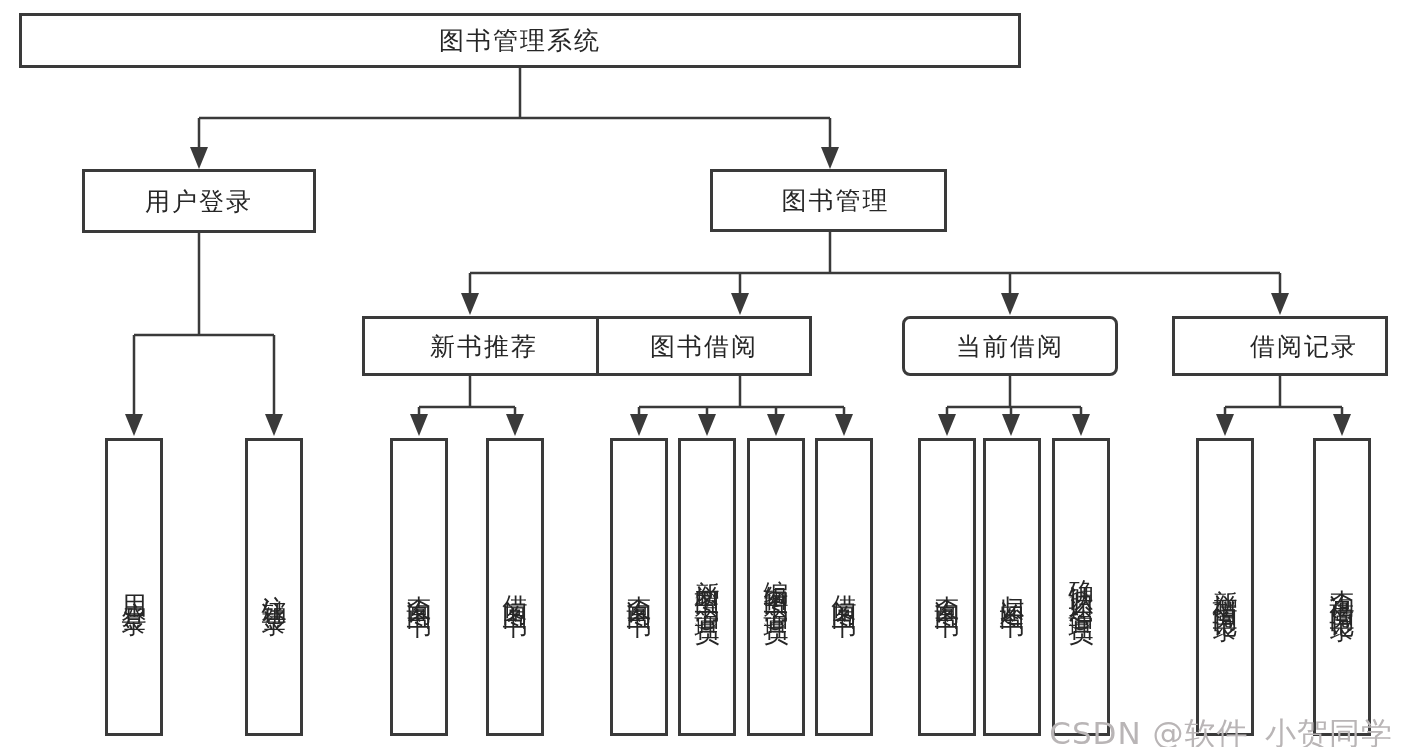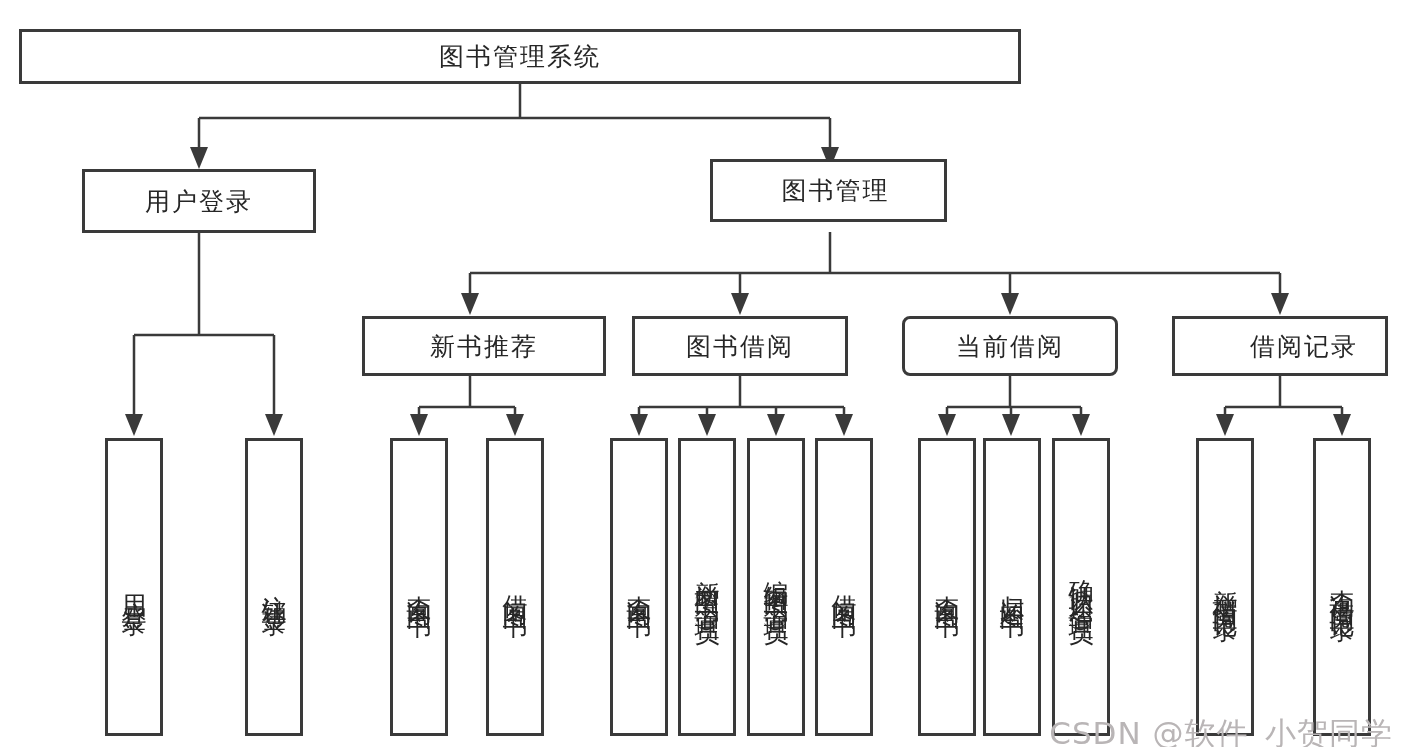--- a/index.html
+++ b/index.html
@@ -24,27 +24,27 @@
     white-space:nowrap;
   }
   .v{
     writing-mode:vertical-rl;
     text-orientation:mixed;
     letter-spacing:6px;
     font-size:25px;
     line-height:1;
   }
   
-  #n-root{left:19px;top:13px;width:1002px;height:55px;margin-top:16px;}
+  #n-root{left:19px;top:13px;width:1002px;height:55px;}
   
   #n-l2a{left:82px;top:169px;width:234px;height:64px;}
-  #n-l2b{left:710px;top:159px;width:237px;height:63px;padding-left:14px;}
+  #n-l2b{left:710px;top:169px;width:237px;height:63px;padding-left:14px;}
   
   #n-l3a{left:362px;top:316px;width:244px;height:60px;}
-  #n-l3b{left:632px;top:316px;width:216px;height:60px;}
+  #n-l3b{left:596px;top:316px;width:216px;height:60px;}
   #n-l3c{left:902px;top:316px;width:216px;height:60px;border-radius:8px;}
   #n-l3d{left:1172px;top:316px;width:216px;height:60px;padding-left:48px;}
   
   .leaf{top:438px;width:58px;height:298px;}
   #n-g1a{left:105px;} #n-g1b{left:245px;}
   #n-g2a{left:390px;} #n-g2b{left:486px;}
   #n-g3a{left:610px;} #n-g3b{left:678px;} #n-g3c{left:747px;} #n-g3d{left:815px;}
   #n-g4a{left:918px;} #n-g4b{left:983px;} #n-g4c{left:1052px;}
   #n-g5a{left:1196px;} #n-g5b{left:1313px;}
   #watermark{

